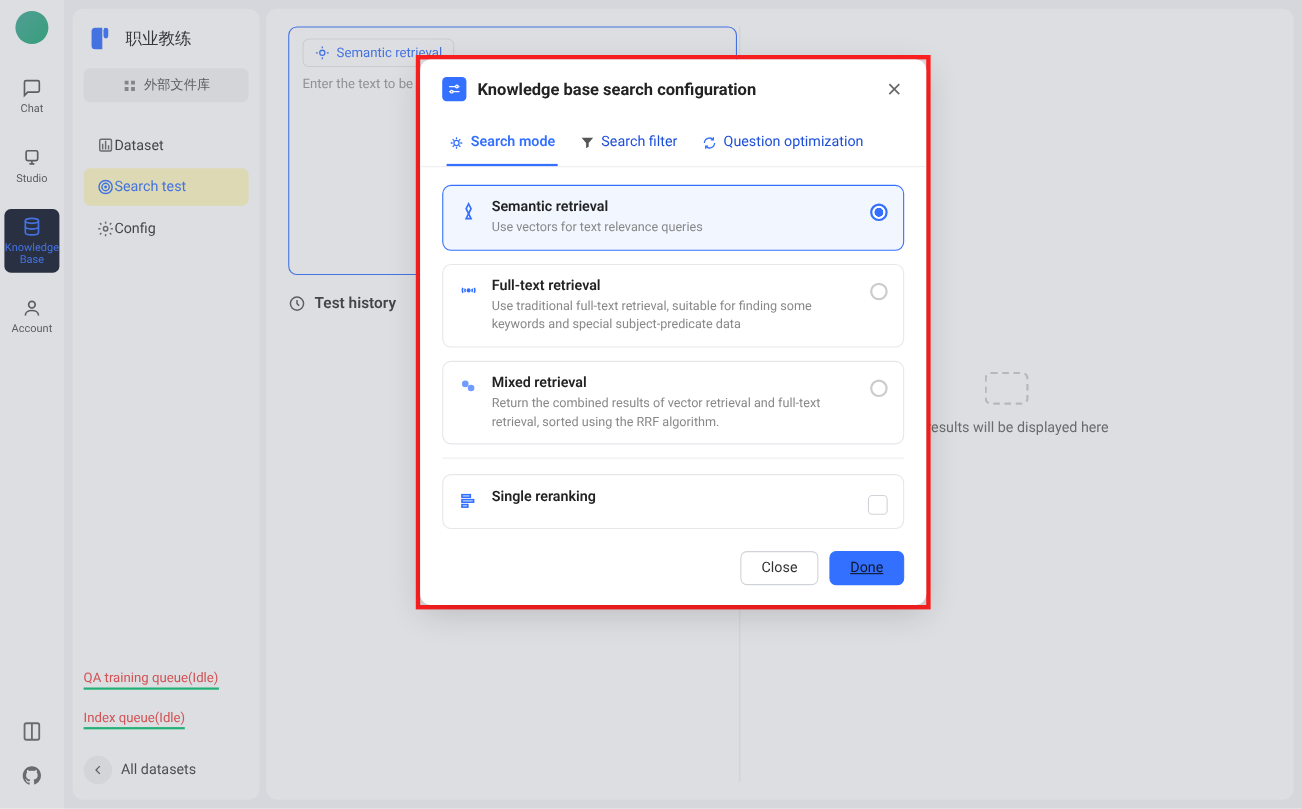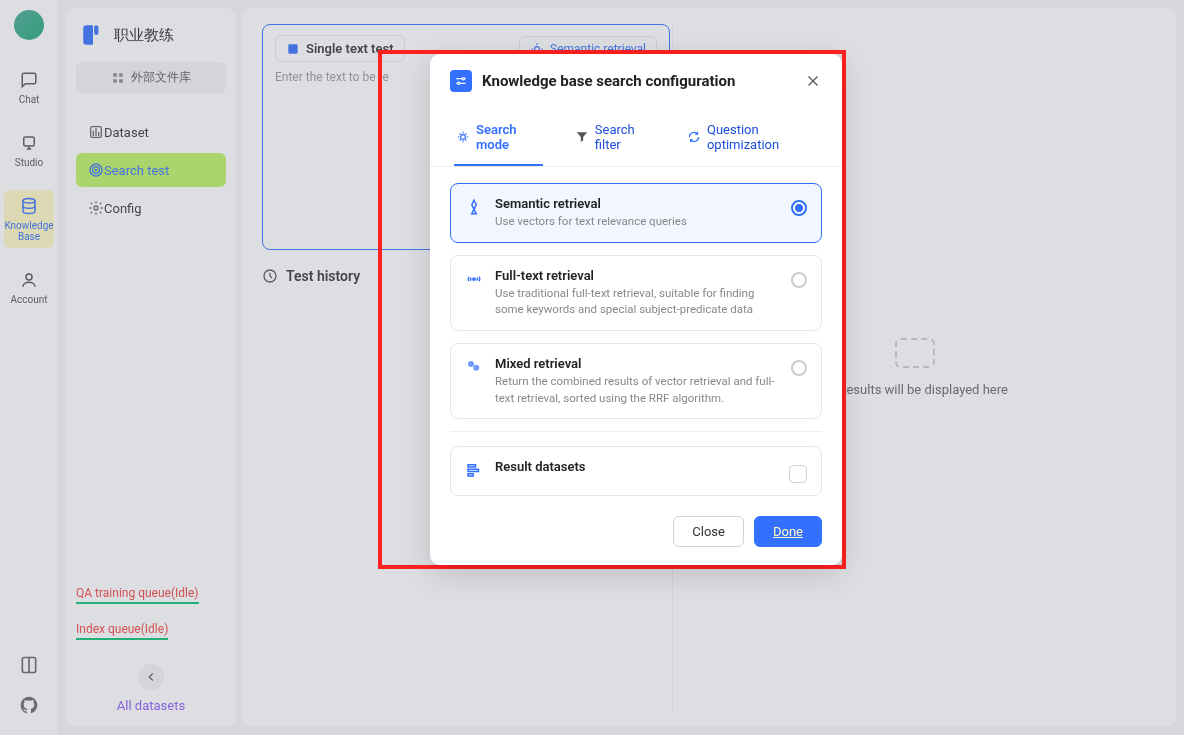--- a/index.html
+++ b/index.html
@@ -2,83 +2,83 @@
 <html><head>
 <meta charset="utf-8">
 <style>
 * { margin: 0; padding: 0; box-sizing: border-box; font-family: -apple-system, BlinkMacSystemFont, "Segoe UI", Roboto, sans-serif; }
 body { background: #f5f6f8; width: 1184px; height: 735px; overflow: hidden; position: relative; }
 
 
 .rail { position: absolute; left: 0; top: 0; width: 58px; height: 735px; background: #fff; display: flex; flex-direction: column; align-items: center; padding-top: 10px; }
 .rail-logo { width: 30px; height: 30px; border-radius: 50%; background: linear-gradient(135deg,#4a9,#2a7); margin-bottom: 24px; }
 .rail-item { display: flex; flex-direction: column; align-items: center; gap: 4px; margin-bottom: 16px; cursor: pointer; padding: 6px 2px; border-radius: 6px; width: 50px; }
-.rail-item.active { background: #fef9c3; }
+.rail-item.active { background: #0f172a; }
 .rail-item .ri-icon { width: 20px; height: 20px; color: #555; display:flex; align-items:center; justify-content:center; }
 .rail-item.active .ri-icon { color: #3370ff; }
 .rail-item .ri-label { font-size: 10px; color: #555; text-align:center; line-height:1.1; }
 .rail-item.active .ri-label { color: #3370ff; }
 .rail-bottom { margin-top: auto; margin-bottom: 20px; display:flex; flex-direction:column; gap:20px; }
 .rail-bottom .rb { width:20px; height:20px; color:#666; cursor:pointer; }
 
 
 .side { position: absolute; left: 66px; top: 8px; width: 170px; height: 719px; background: #fff; border-radius: 10px; padding: 14px 10px; display:flex; flex-direction:column; }
 .side-header { display:flex; align-items:center; gap:8px; margin-bottom:14px; padding-left:4px; }
 .side-logo { width:26px; height:26px; color:#3370ff; }
 .side-title { font-size:15px; font-weight:400; color:#222; }
 .ext-lib { background:#f2f3f5; border-radius:6px; padding:7px 10px; display:flex; align-items:center; gap:6px; font-size:12px; color:#555; margin-bottom:22px; cursor:pointer; justify-content:center; }
 .nav-item { display:flex; align-items:center; gap:0; padding:9px 12px; border-radius:6px; font-size:13px; color:#333; cursor:pointer; margin-bottom:4px; }
-.nav-item.active { background:#bef264; color:#3370ff; }
+.nav-item.active { background:#fef9c3; color:#3370ff; }
 .nav-icon { width:16px; height:16px; color:#666; flex:none; }
 .nav-item.active .nav-icon { color:#3370ff; }
 .side-footer { margin-top:auto; }
 .queue { font-size:12px; color:#ef4444; border-bottom:2px solid #06c270; padding-bottom:2px; margin-bottom:14px; display:inline-block; }
-.all-ds { display:flex; align-items:center; gap:8px; font-size:13px; color:#8b5cf6; margin-top:10px;flex-direction:column; }
+.all-ds { display:flex; align-items:center; gap:8px; font-size:13px; color:#404040; margin-top:10px; }
 .back-circle { width:26px; height:26px; border-radius:50%; background:#f2f3f5; display:flex; align-items:center; justify-content:center; cursor:pointer; }
 
 
 .main { position: absolute; left: 242px; top: 8px; width: 934px; height: 719px; background:#fff; border-radius:10px; padding:16px 20px; }
 .test-box { border:1.5px solid #3370ff; border-radius:8px; width:408px; height:226px; padding:10px 12px; }
 .tb-head { display:flex; align-items:center; justify-content:space-between; margin-bottom:8px; }
 .tb-left { display:flex; align-items:center; gap:6px; border:1px solid #e5e7eb; border-radius:6px; padding:5px 10px; font-size:13px; font-weight:600; color:#333; }
 .tb-right { display:flex; align-items:center; gap:6px; border:1px solid #e5e7eb; border-radius:6px; padding:5px 10px; font-size:12px; color:#3370ff; }
 .tb-ph { font-size:12px; color:#999; }
 .hist { display:flex; align-items:center; gap:8px; margin-top:18px; font-size:14px; font-weight:600; color:#333; }
 .right-pane { position:absolute; left:430px; top:16px; right:20px; bottom:16px; border-left:1px solid #eee; display:flex; flex-direction:column; align-items:center; justify-content:center; }
 .rp-icon { width:40px; height:30px; border:2px dashed #ccc; border-radius:6px; margin-bottom:14px; position:relative; }
 .rp-text { font-size:13px; color:#666; }
 
 
 .overlay { position:absolute; inset:0; background:rgba(120,125,135,0.25); }
 
 
-.modal-wrap { position:absolute; left:378px; top:50px; width:468px; border:4px solid #ff2020;padding-left:48px; }
+.modal-wrap { position:absolute; left:378px; top:50px; width:468px; border:4px solid #ff2020; }
 .modal { width:100%; background:#fff; border-radius:10px; box-shadow:0 8px 30px rgba(0,0,0,0.15); overflow:hidden; }
 .m-head { display:flex; align-items:center; gap:10px; padding:16px 20px 14px; }
 .m-head-icon { width:22px; height:22px; background:#3370ff; border-radius:4px; display:flex; align-items:center; justify-content:center; }
 .m-title { font-size:15px; font-weight:700; color:#222; flex:1; }
 .m-close { cursor:pointer; color:#666; }
-.m-tabs { display:flex; gap:30px; padding:0 24px; border-bottom:1px solid #eee; margin-top:6px;align-items:flex-end; }
+.m-tabs { display:flex; gap:18px; padding:0 24px; border-bottom:1px solid #eee; margin-top:6px;align-items:flex-end; }
 .m-tab { display:flex; align-items:center; gap:6px; padding:10px 2px 12px; font-size:13px; color:#1d4ed8; cursor:pointer; border-bottom:2px solid transparent; }
 .m-tab.active { color:#3370ff; font-weight:600; border-bottom-color:#3370ff; }
 .m-tab-icon { width:14px; height:14px; }
 .m-body { padding:16px 20px 8px; }
 .opt { border:1px solid #e5e7eb; border-radius:8px; padding:12px 14px; display:flex; align-items:flex-start; gap:12px; margin-bottom:12px; cursor:pointer; }
 .opt.sel { border-color:#3370ff; background:#f1f6ff; }
 .opt-icon { width:18px; height:18px; flex:none; margin-top:2px; }
 .opt-mid { flex:1; }
 .opt-title { font-size:13px; font-weight:600; color:#222; margin-bottom:2px; }
 .opt-desc { font-size:11.5px; color:#888; line-height:1.45; }
 .opt-radio { width:16px; height:16px; border-radius:50%; border:2px solid #ccc; flex:none; margin-top:4px; }
 .opt.sel .opt-radio { border-color:#3370ff; background:radial-gradient(circle,#3370ff 0 45%, #fff 50% 100%); }
 .opt-check { width:18px; height:18px; border:1.5px solid #d0d3d9; border-radius:4px; flex:none; margin-top:6px; }
 .divider { height:1px; background:#eee; margin:6px 0 14px; }
 .m-foot { display:flex; justify-content:flex-end; gap:10px; padding:0 20px 18px; }
 .btn { padding:7px 18px; border-radius:6px; font-size:13px; cursor:pointer; border:1px solid #d0d3d9; background:#fff; color:#333; }
-.btn.primary { background:#3370ff; border-color:#3370ff; color:#fef9c3;text-decoration:underline; }
+.btn.primary { background:#3370ff; border-color:#3370ff; color:#0f172a;text-decoration:underline; }
 svg { display:block; }
 </style>
 </head>
 <body>
 
 <div class="rail">
   <div class="rail-logo"></div>
   <div class="rail-item">
     <span class="ri-icon">
         <svg viewBox="0 0 24 24" width="18" height="18" fill="none" stroke="currentColor" stroke-width="2">
@@ -183,26 +183,20 @@
           </svg>
         </span>
       <span>All datasets</span>
     </div>
   </div>
 </div>
 
 <div class="main">
   <div class="test-box">
     <div class="tb-head">
-      <div class="tb-left">
-        <svg viewBox="0 0 24 24" width="14" height="14" fill="#3370ff">
-            <rect x="4" y="4" width="16" height="16" rx="2"></rect>
-          </svg>
-        <span>Single text test</span>
-      </div>
       <div class="tb-right">
         <svg viewBox="0 0 24 24" width="14" height="14" fill="none" stroke="#3370ff" stroke-width="2">
             <circle cx="12" cy="12" r="4"></circle>
             <path d="M12 2v3M12 19v3M2 12h3M19 12h3"></path>
           </svg>
         <span>Semantic retrieval</span>
       </div>
     </div>
     <div class="tb-ph">Enter the text to be te</div>
   </div>
@@ -309,21 +303,21 @@
     <div class="divider"></div>
     <div class="opt">
       <span class="opt-icon">
             <svg viewBox="0 0 24 24" width="18" height="18" fill="none" stroke="#3370ff" stroke-width="2">
               <rect x="4" y="5" width="10" height="3"></rect>
               <rect x="4" y="11" width="14" height="3"></rect>
               <rect x="4" y="17" width="7" height="3"></rect>
             </svg>
           </span>
       <div class="opt-mid">
-        <div class="opt-title">Result datasets</div>
+        <div class="opt-title">Single reranking</div>
       </div>
       <span class="opt-check"></span>
     </div>
   </div>
   <div class="m-foot">
     <button class="btn">Close</button>
     <button class="btn primary">Done</button>
   </div>
 </div>
 </div>

